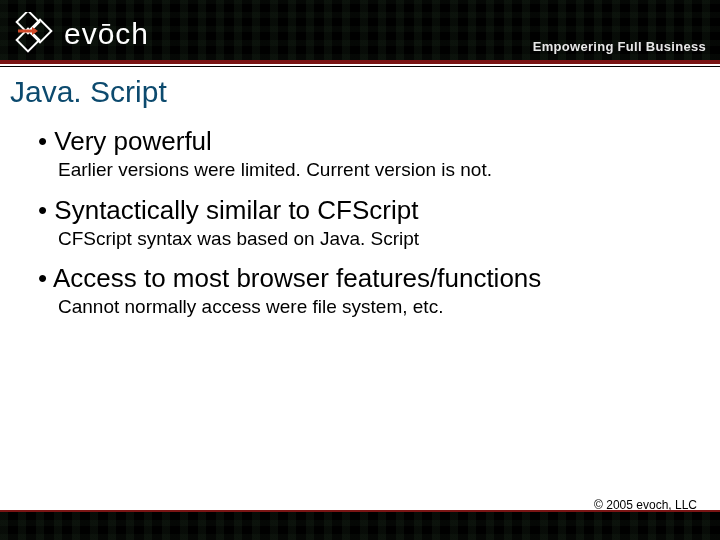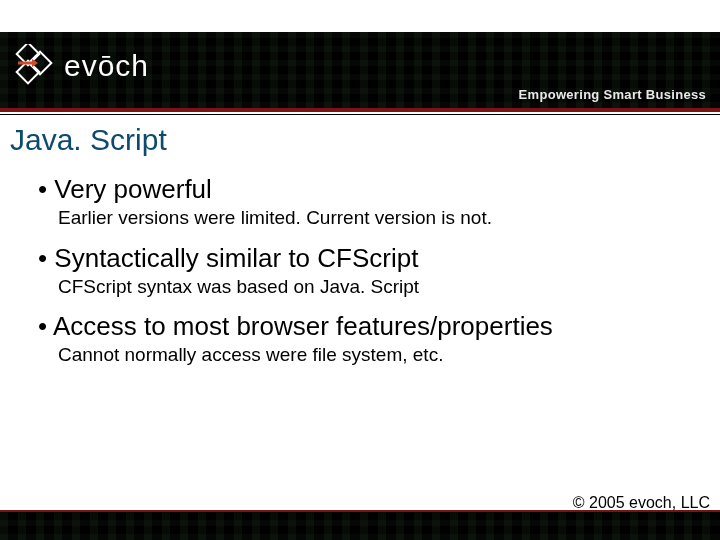--- a/index.html
+++ b/index.html
@@ -5,29 +5,28 @@
   * { margin: 0; padding: 0; box-sizing: border-box; }
   body {
     width: 720px;
     height: 540px;
     font-family: Arial, Helvetica, sans-serif;
     background: #fff;
     overflow: hidden;
     position: relative;
   }
   .header {
-    height: 80px;
+    height: 64px;
     width: 100%;
     background: #000;
     background-image:
       repeating-linear-gradient(90deg, rgba(50,80,50,0.15) 0 8px, rgba(0,0,0,0) 8px 18px),
       repeating-linear-gradient(0deg, rgba(40,60,40,0.12) 0 6px, rgba(0,0,0,0) 6px 14px);
     position: relative;
     border-bottom: 4px solid #7a1414;
-    margin-top: 32px;
   }
   .logo {
     position: absolute;
     left: 12px;
     top: 12px;
     display: flex;
     align-items: center;
     gap: 8px;
   }
   .logo-mark svg { display: block; }
@@ -86,23 +85,23 @@
     width: 100%;
     height: 30px;
     background: #000;
     background-image:
       repeating-linear-gradient(90deg, rgba(50,80,50,0.15) 0 8px, rgba(0,0,0,0) 8px 18px),
       repeating-linear-gradient(0deg, rgba(40,60,40,0.12) 0 6px, rgba(0,0,0,0) 6px 14px);
     border-top: 2px solid #7a1414;
   }
   .copyright {
     position: absolute;
-    right: 10px;
+    right: 23px;
     bottom: 28px;
-    font-size: 16px;
+    font-size: 12px;
     color: #000;
   }
 </style>
 </head>
 <body>
 
 <div class="header">
   <div class="logo">
     <span class="logo-mark">
       <svg width="44" height="44" viewBox="0 0 44 44">
@@ -110,36 +109,36 @@
           <rect x="8" y="2" width="16" height="16" transform="rotate(45 16 10)"></rect>
           <rect x="8" y="20" width="16" height="16" transform="rotate(45 16 28)"></rect>
           <rect x="20" y="11" width="16" height="16" transform="rotate(45 28 19)"></rect>
         </g>
         <path d="M 6 19 L 24 19" stroke="#d24a2a" stroke-width="3"></path>
         <path d="M 20 15 L 26 19 L 20 23" fill="#d24a2a"></path>
       </svg>
     </span>
     <span class="logo-text">evōch</span>
   </div>
-  <div class="tagline">Empowering Smart Business</div>
+  <div class="tagline">Empowering Full Business</div>
 </div>
 <div class="divider"></div>
 
 <div class="content">
   <div class="slide-title">Java. Script</div>
   <div class="bullets">
     <div class="bullet-item">
       <div class="bullet-head">• Very powerful</div>
       <div class="bullet-sub">Earlier versions were limited. Current version is not.</div>
     </div>
     <div class="bullet-item">
       <div class="bullet-head">• Syntactically similar to CFScript</div>
       <div class="bullet-sub">CFScript syntax was based on Java. Script</div>
     </div>
     <div class="bullet-item">
-      <div class="bullet-head">• Access to most browser features/properties</div>
+      <div class="bullet-head">• Access to most browser features/functions</div>
       <div class="bullet-sub">Cannot normally access were file system, etc.</div>
     </div>
   </div>
 </div>
 
 <div class="copyright">© 2005 evoch, LLC</div>
 <div class="footer"></div>
 
 </body></html>

